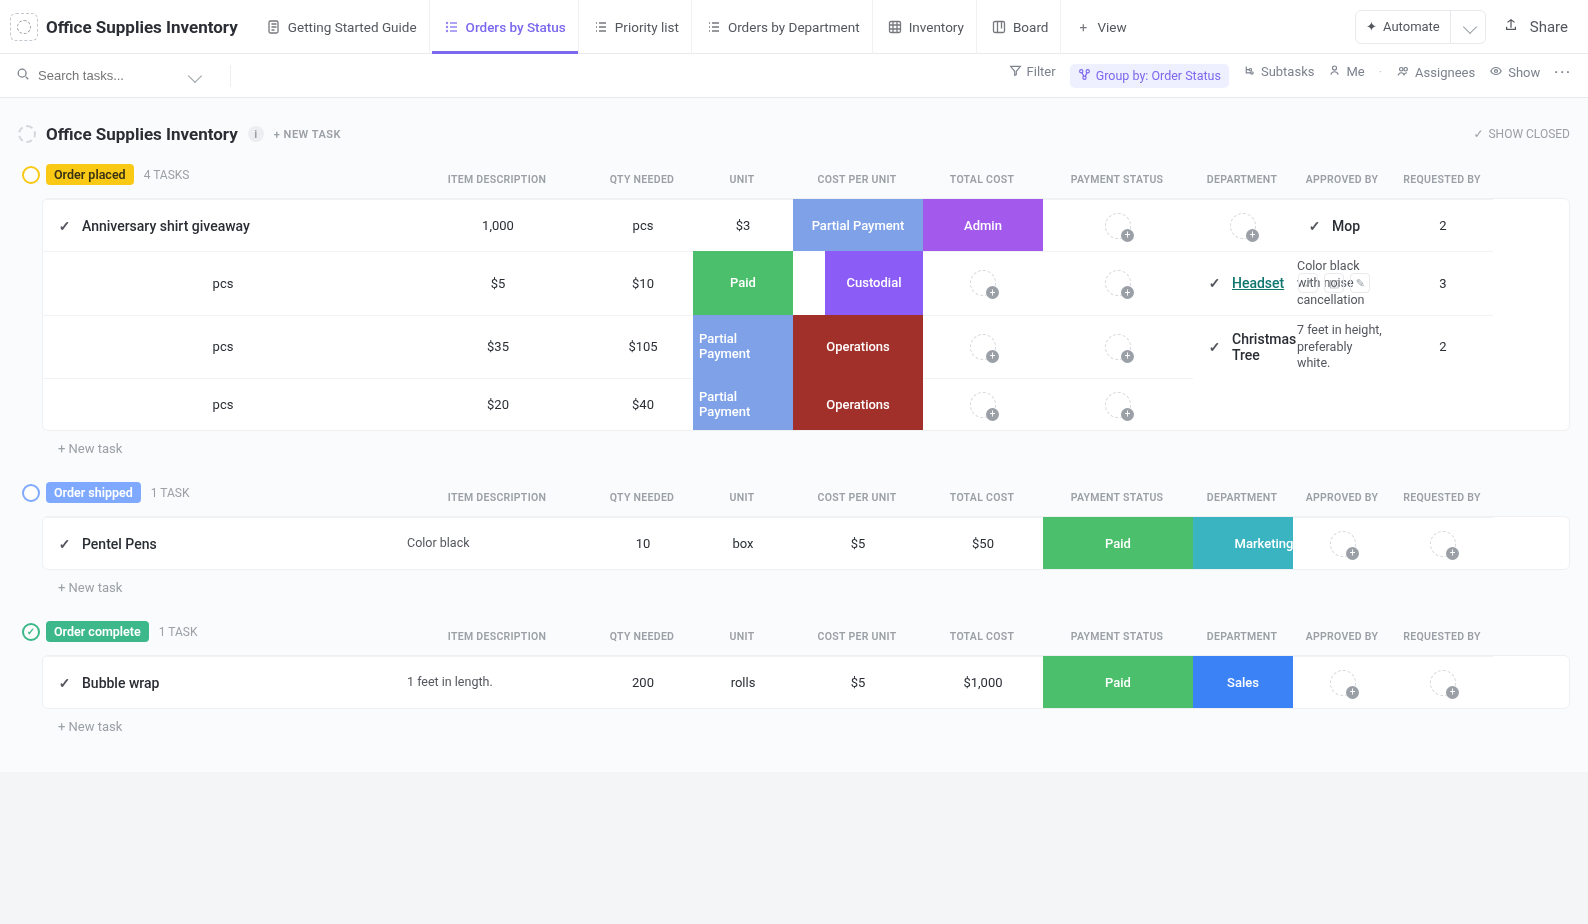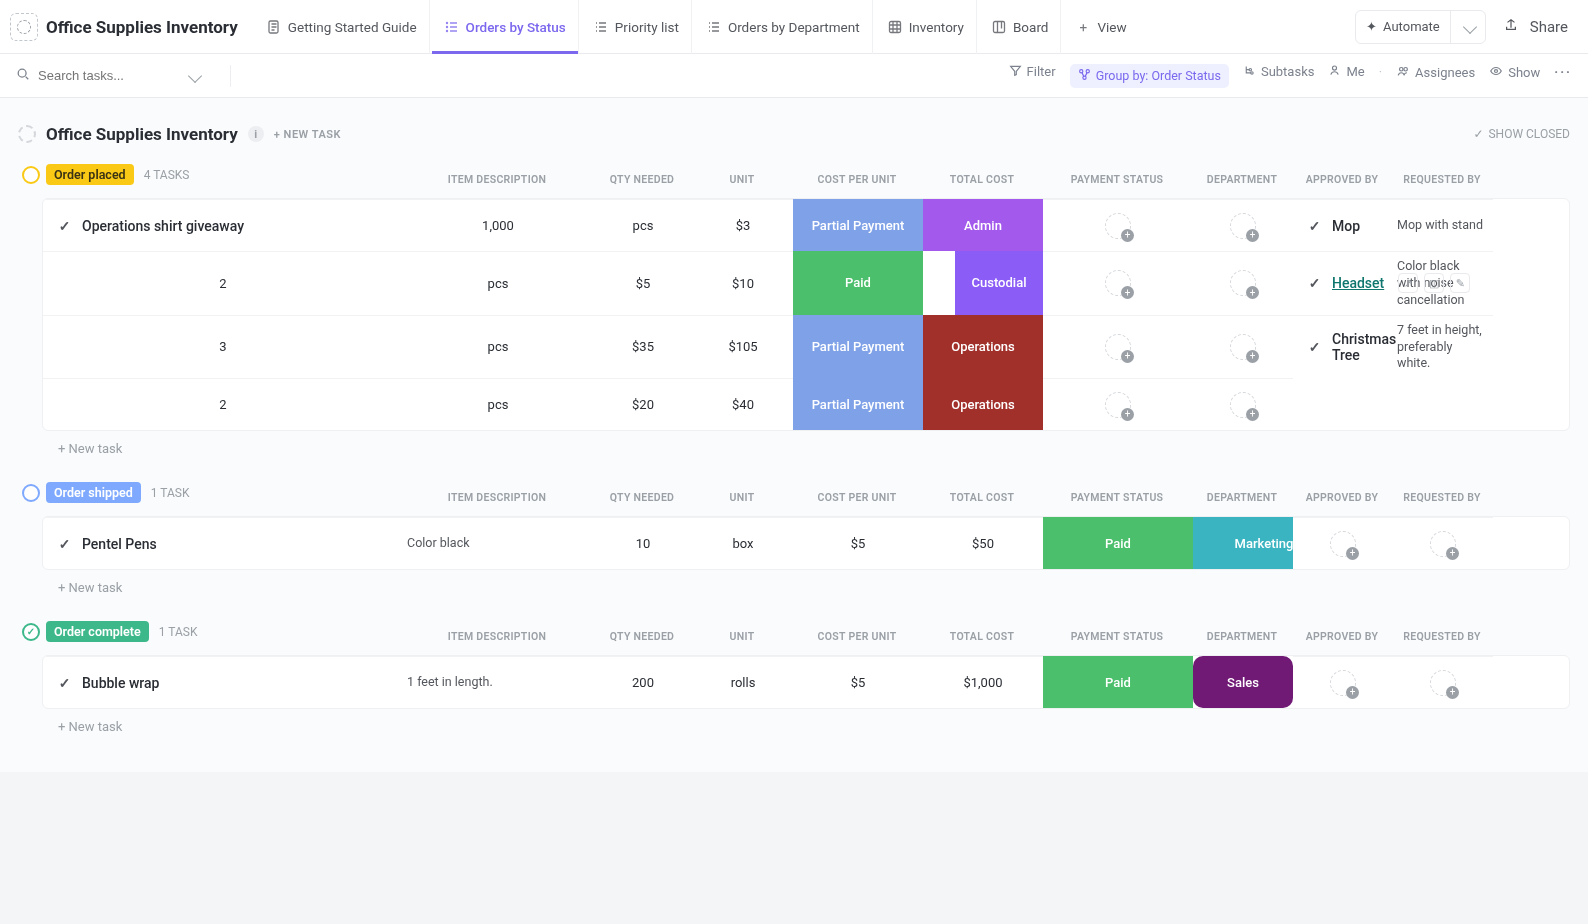--- a/index.html
+++ b/index.html
@@ -258,38 +258,37 @@
             <div class="th">TOTAL COST</div>
             <div class="th">PAYMENT STATUS</div>
             <div class="th">DEPARTMENT</div>
             <div class="th">APPROVED BY</div>
             <div class="th">REQUESTED BY</div>
           </div>
         </div>
         <div class="task-table">
           <div class="cell name" style="position: relative;">
             <span class="check-solid">✓</span>
-            <span class="name-text">Operations shirt giveaway</span>
+            <span class="name-text">Anniversary shirt giveaway</span>
           </div>
           <div class="cell">1,000</div>
           <div class="cell">pcs</div>
           <div class="cell">$3</div>
           <div class="cell tag-cell" style="background: rgb(126, 161, 232);">Partial Payment</div>
           <div class="cell tag-cell" style="background: rgb(162, 89, 236);">Admin</div>
           <div class="cell">
             <div class="assign-placeholder"></div>
           </div>
           <div class="cell">
             <div class="assign-placeholder"></div>
           </div>
           <div class="cell name" style="position: relative;">
             <span class="check-solid">✓</span>
             <span class="name-text">Mop</span>
           </div>
-          <div class="cell desc">Mop with stand</div>
           <div class="cell">2</div>
           <div class="cell">pcs</div>
           <div class="cell">$5</div>
           <div class="cell">$10</div>
           <div class="cell tag-cell" style="background: rgb(75, 191, 107);">Paid</div>
           <div class="cell tag-cell" style="background: #8b5cf6; margin-left: 32px;">Custodial</div>
           <div class="cell">
             <div class="assign-placeholder"></div>
           </div>
           <div class="cell">
@@ -402,21 +401,21 @@
           <div class="cell name" style="position: relative;">
             <span class="check-solid">✓</span>
             <span class="name-text">Bubble wrap</span>
           </div>
           <div class="cell desc">1 feet in length.</div>
           <div class="cell">200</div>
           <div class="cell">rolls</div>
           <div class="cell">$5</div>
           <div class="cell">$1,000</div>
           <div class="cell tag-cell" style="background: rgb(75, 191, 107);">Paid</div>
-          <div class="cell tag-cell" style="background: #701a75; border-radius: 10px;">Sales</div>
+          <div class="cell tag-cell" style="background: #3b82f6;">Sales</div>
           <div class="cell">
             <div class="assign-placeholder"></div>
           </div>
           <div class="cell">
             <div class="assign-placeholder"></div>
           </div>
         </div>
         <div class="new-task-row">+ New task</div>
       </div>
     </div>

